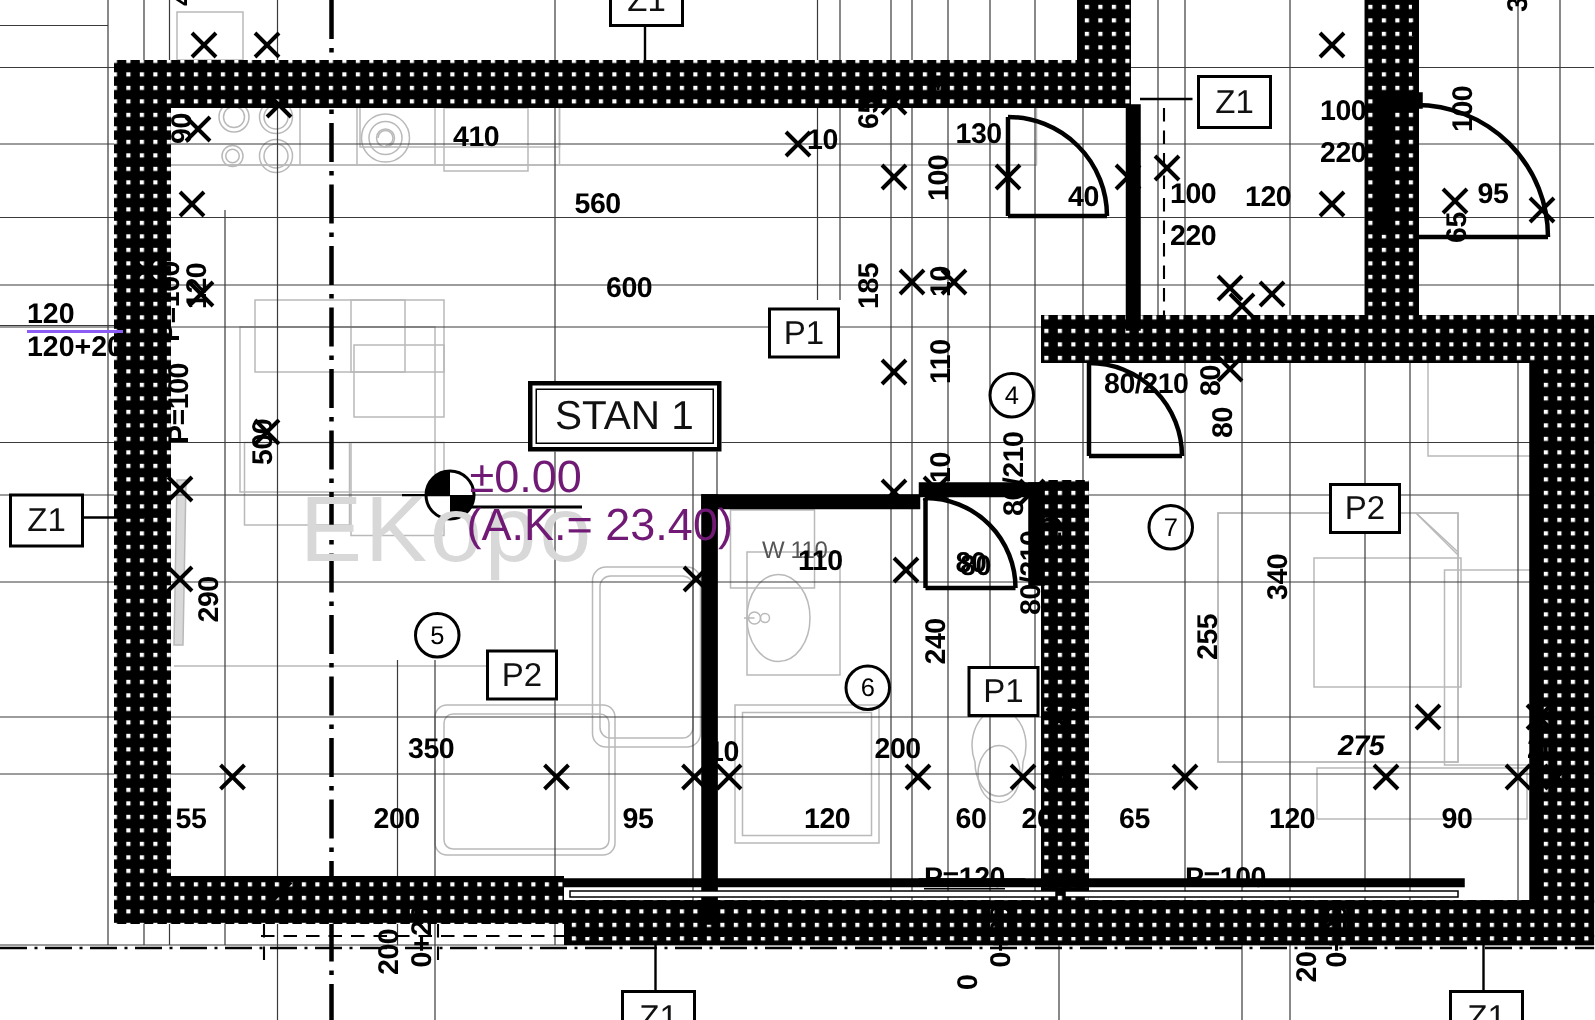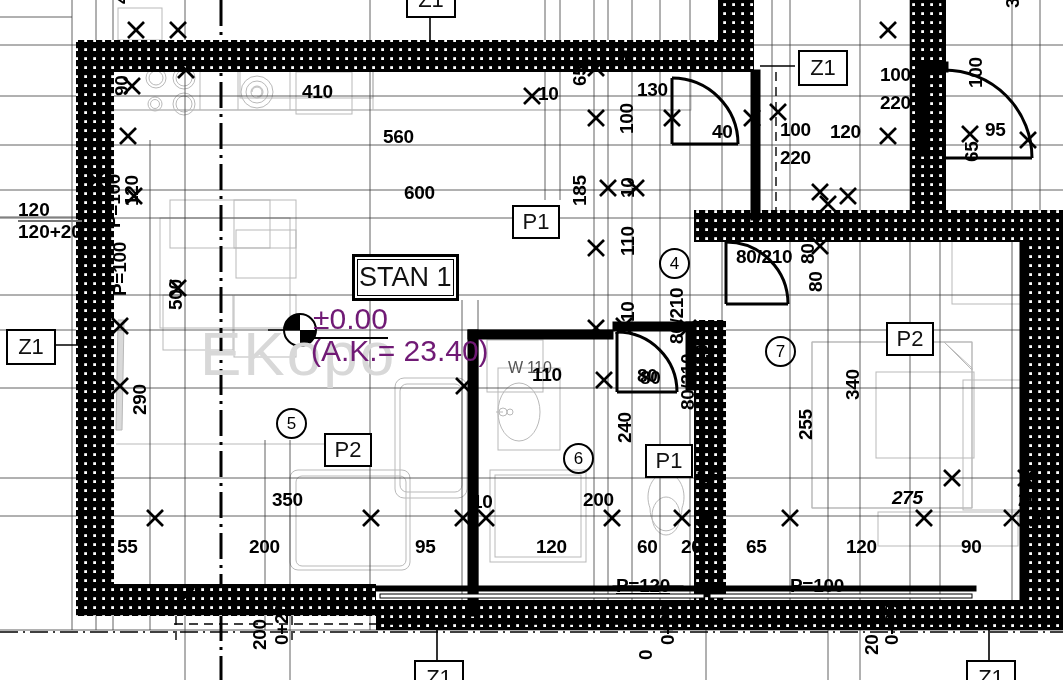--- a/index.html
+++ b/index.html
@@ -13,38 +13,38 @@
   .dim{font-size:19px;}
   .rot{transform-origin:0 0;transform:rotate(-90deg);}
 
   
   .codebox{position:absolute;border:2px solid #000;background:#fff;
            font-size:22px;font-weight:normal;color:#111;
            display:flex;align-items:center;justify-content:center;
            font-family:"Liberation Sans",sans-serif;}
   
   .stanbox{position:absolute;border:3px solid #000;background:#fff;padding:2px;}
-  .stanbox .inner{border:1px solid #000;padding:2px 1px;font-size:27px;
+  .stanbox .inner{border:1px solid #000;padding:2px 12px;font-size:27px;
                   font-family:"Liberation Sans",sans-serif;color:#111;white-space:nowrap;}
 
   
   .circnum{position:absolute;width:27px;height:27px;border:2px solid #000;border-radius:50%;
            display:flex;align-items:center;justify-content:center;background:transparent;
            font-size:17px;font-weight:normal;color:#000;font-family:"Liberation Sans",sans-serif;}
 
   
   .level{position:absolute;font-size:30px;color:#701a75;white-space:nowrap;
          font-family:"Liberation Sans",sans-serif;}
   .level.under{border-bottom:2px solid #000;padding-bottom:1px;}
 
   
   .frac{position:absolute;font-size:19px;font-weight:bold;text-align:left;line-height:1.05;}
   .frac .top{display:block;}
   .frac .bot{display:block;}
-  .fracline{border-top:2px solid #737373;}
+  .fracline{border-top:2px solid #8b5cf6;}
 
   
   .wm{position:absolute;font-size:62px;color:#d8d8d8;font-family:"Liberation Sans",sans-serif;
       letter-spacing:2px;user-select:none;}
   .wm2{position:absolute;font-size:40px;color:#e2e2e2;font-family:"Liberation Serif",serif;}
 </style>
 </head>
 <body>
 
 <div id="plan">

